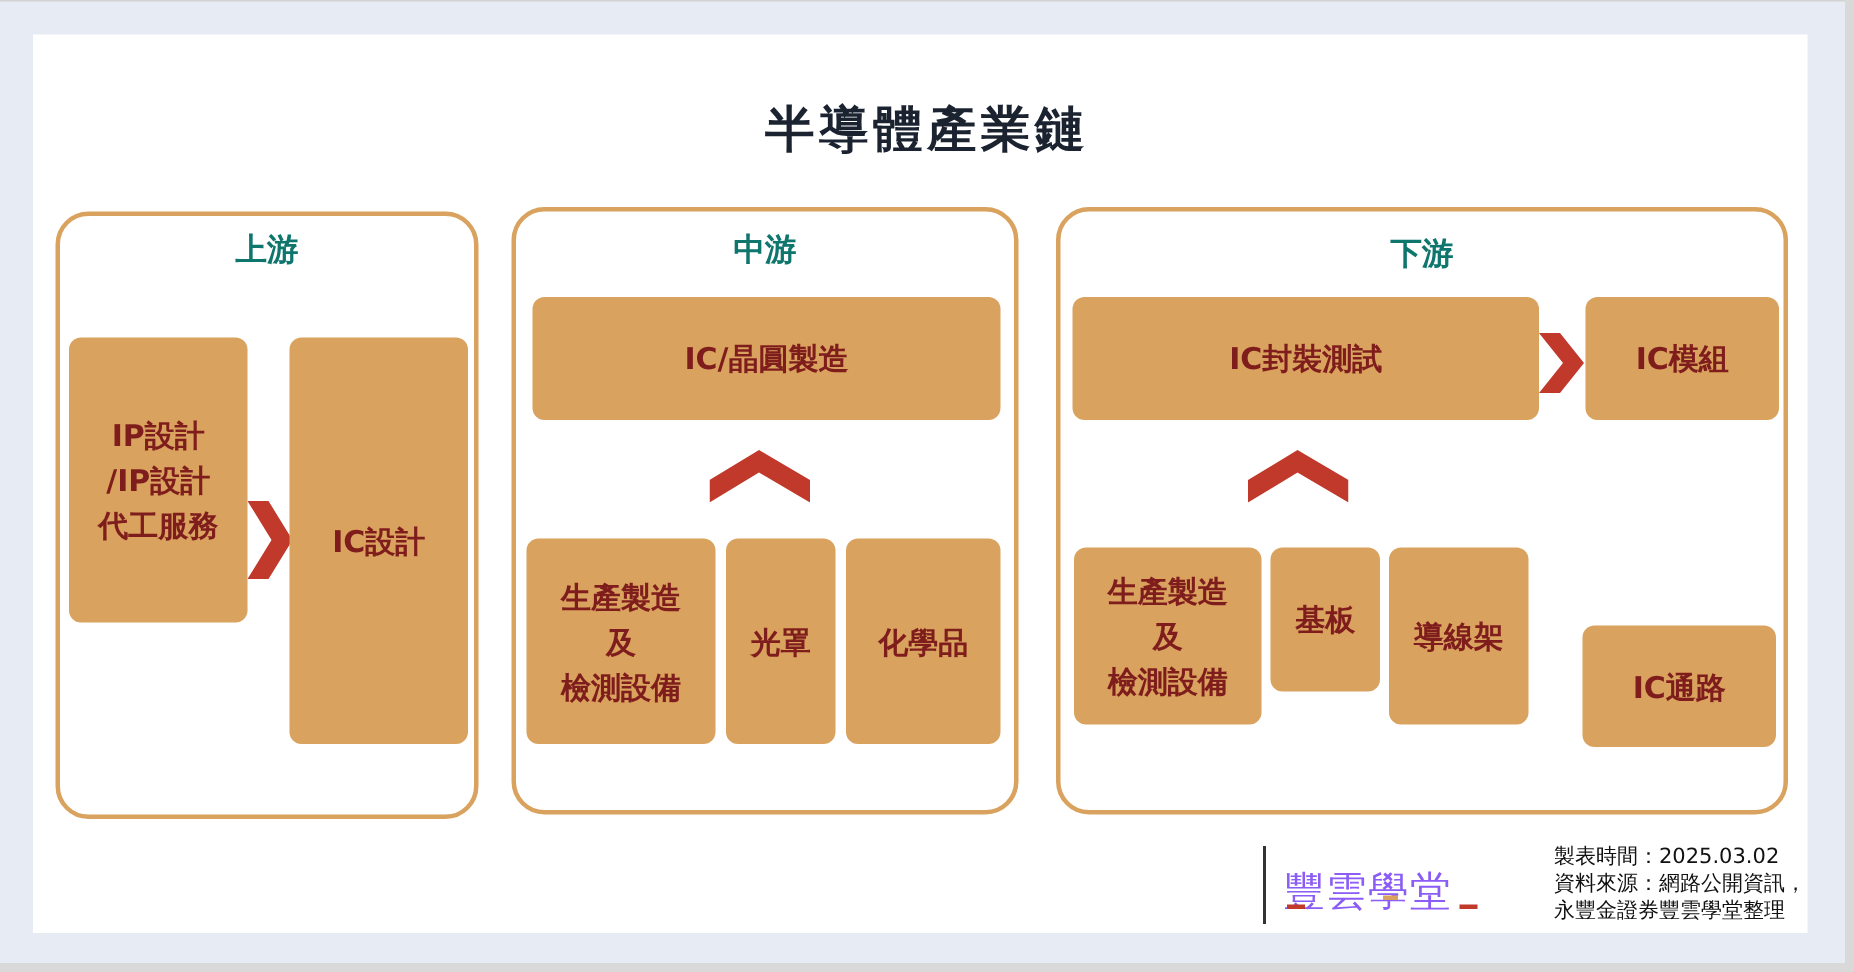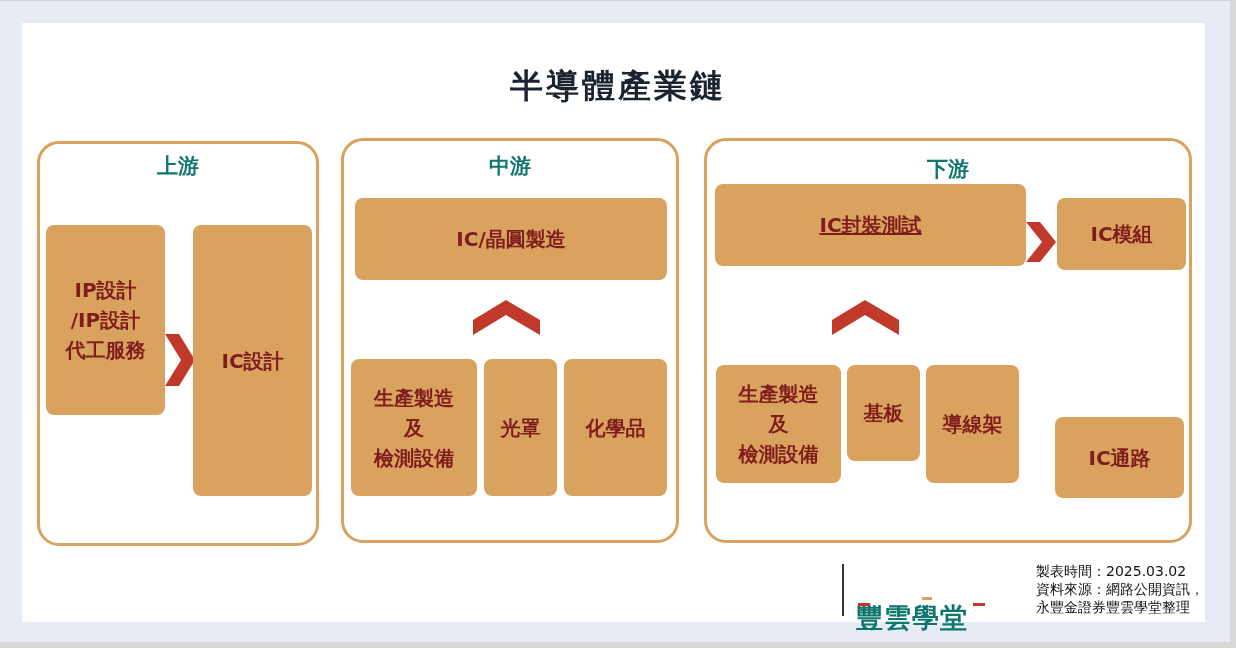--- a/index.html
+++ b/index.html
@@ -39,22 +39,22 @@
     position: absolute; background: #d9a25e; border-radius: 8px;
     display: flex; align-items: center; justify-content: center;
     text-align: center; color: #7f1d1d; font-weight: bold; font-size: 20px;
     line-height: 30px; box-sizing: border-box;
   }
   .arrow { position: absolute; }
   .footer-divider {
     position: absolute; left: 842px; top: 564px; width: 2px; height: 52px; background: #333;
   }
   .logo {
-    position: absolute; left: 856px; top: 600px; font-size: 27px; font-weight: bold;
-    color: #0f766e; letter-spacing: 1px;
+    position: absolute; left: 856px; top: 576px; font-size: 27px; font-weight: normal;
+    color: #8b5cf6; letter-spacing: 1px;
   }
   .logo-accent { position: absolute; height: 3px; }
   .footer-text {
     position: absolute; left: 1001px; top: 562px; font-size: 14px; line-height: 18px;
     color: #111;
     margin-left: 35px;
   }
 </style>
 </head>
 <body>
@@ -103,27 +103,27 @@
 <div class="box" style="left:484px; top:359px; width:73px; height:137px;">
   <div>光罩</div>
 </div>
 <div class="box" style="left:564px; top:359px; width:103px; height:137px;">
   <div>化學品</div>
 </div>
 
 <div class="panel" style="left:704px; top:138px; width:488px; height:405px;">
   <div class="panel-title" style="top:14px;">下游</div>
 </div>
-<div class="box" style="left:715px; top:184px; width:311px; height:82px;text-decoration:underline;">
+<div class="box" style="left:715px; top:198px; width:311px; height:82px;">
   <div>IC封裝測試</div>
 </div>
 <svg class="arrow" style="left:1026px; top:222px;" width="30" height="40" viewBox="0 0 30 40">
   <polygon points="0,0 14,0 30,20 14,40 0,40 16,20" fill="#c0392b"></polygon>
 </svg>
-<div class="box" style="left:1057px; top:198px; width:129px; height:72px;">
+<div class="box" style="left:1057px; top:198px; width:129px; height:82px;">
   <div>IC模組</div>
 </div>
 <svg class="arrow" style="left:832px; top:300px;" width="67" height="35" viewBox="0 0 67 35">
   <polygon points="0,20 33,0 67,20 67,35 33,15 0,35" fill="#c0392b"></polygon>
 </svg>
 <div class="box" style="left:716px; top:365px; width:125px; height:118px;">
   <div>
     <div>生產製造</div>
     <div>及</div>
     <div>檢測設備</div>

